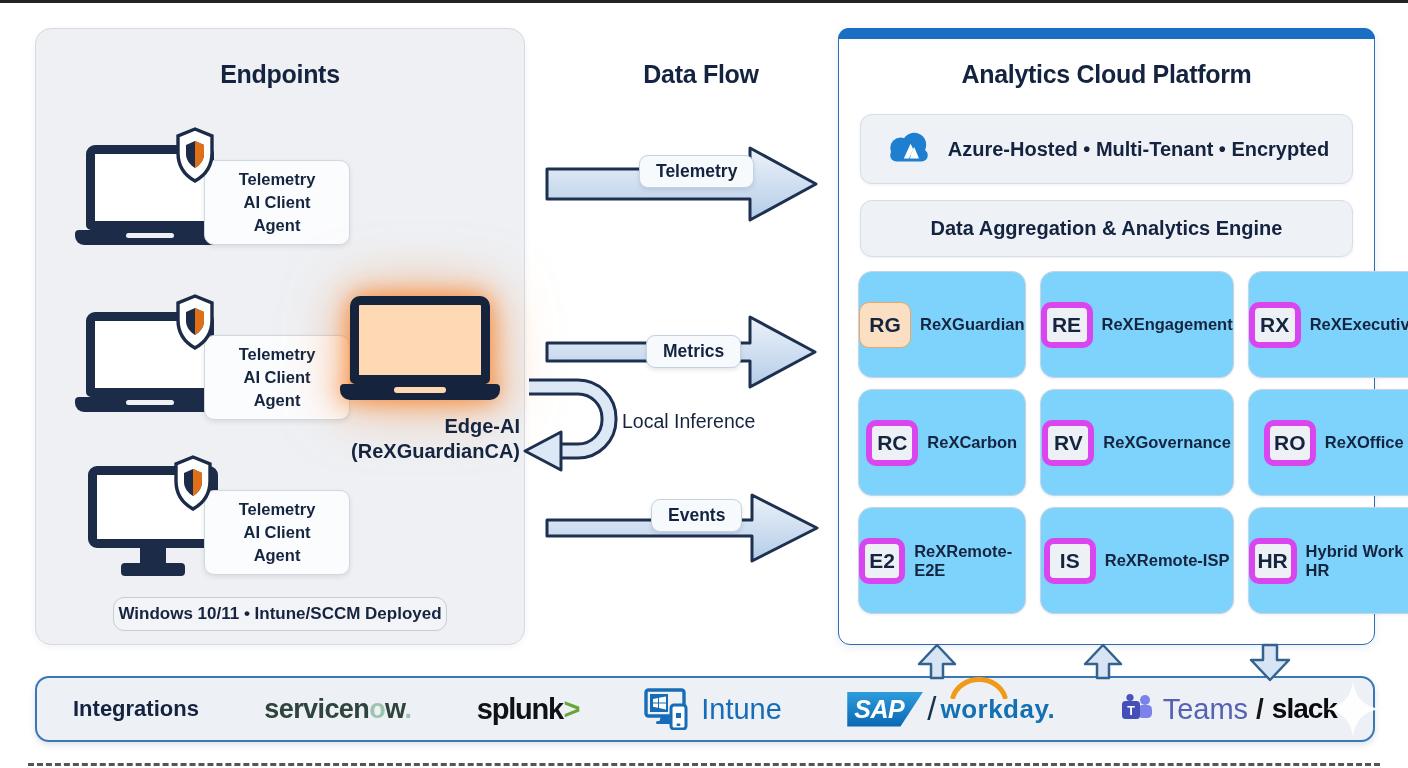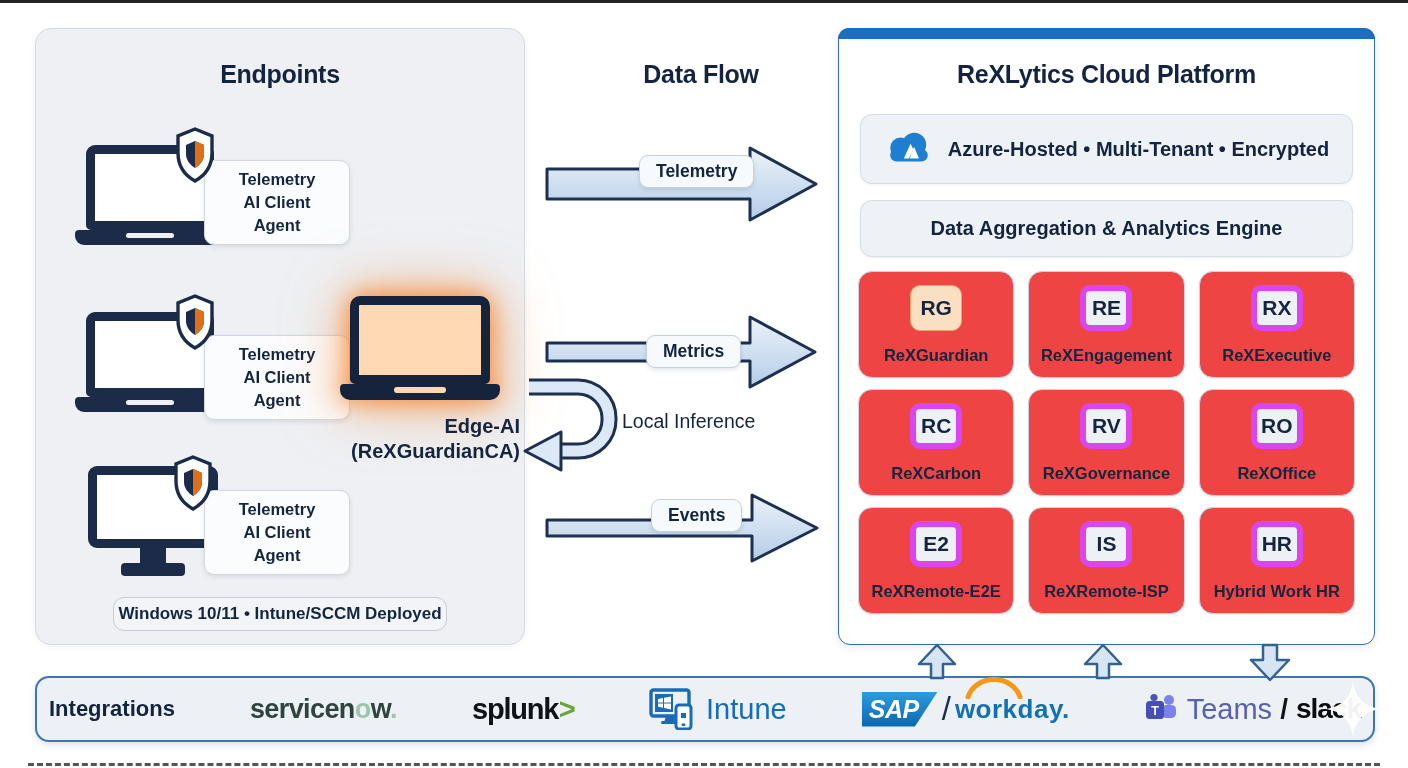--- a/index.html
+++ b/index.html
@@ -121,40 +121,40 @@
   }
   .box-azure { top:114px; height:70px; }
   .box-engine { top:200px; height:57px;justify-content:center; }
 
   .module-grid {
     left:858px; top:271px; width:497px; height:343px; z-index:3;
     display:grid; grid-template-columns:repeat(3,1fr); grid-template-rows:repeat(3,1fr);
     gap:11px 14px;
   }
   .module-card {
-    background:#ef4444; border:1.5px solid #c7d4e3; border-radius:14px;
+    background:#7dd3fc; border:1.5px solid #c7d4e3; border-radius:14px;
     box-shadow:0 1px 3px rgba(20,40,80,.07);
-    display:flex; flex-direction:column; align-items:center; justify-content:center; gap:15px;
+    display:flex; flex-direction:row; align-items:center; justify-content:center; gap:9px;
   }
   .module-badge {
     width:52px; height:46px; border-radius:10px;
     background:#edf1f6; border:6px solid #d946ef;
     display:flex; align-items:center; justify-content:center;
     font-size:21px; font-weight:700; color:#15243f;
   }
   .module-badge.highlight { background:#fbdfc2; border:1.5px solid #eca564; }
   .module-name { font-size:16.5px; font-weight:600; color:#15243f; }
 
   
   .integrations-bar {
     left:35px; top:676px; width:1340px; height:66px; z-index:2;
     background:#edf1f6; border:2px solid #3a77b4; border-radius:14px;
     box-shadow:0 3px 6px rgba(30,60,110,.15);
     display:flex; align-items:center; justify-content:space-between;
-    padding:0 12px;
+    padding:0 36px;
   }
   .integrations-title { font-size:22px; font-weight:700; color:#14233f; }
 
   .logo-servicenow { font-size:27px; font-weight:700; letter-spacing:-.6px; color:#2e443d; }
   .logo-servicenow .ring { color:#9dc4ac; }
   .logo-servicenow .dot { color:#9dc4ac; }
 
   .logo-splunk { font-size:29px; font-weight:800; letter-spacing:-1.2px; color:#0f1217; }
   .logo-splunk .chev { color:#68a637; font-style:italic; }
 
@@ -271,21 +271,21 @@
 </svg>
 
 <div class="abs flow-pill" style="left:639px; top:155px;">Telemetry</div>
 <div class="abs flow-pill" style="left:646px; top:335px;">Metrics</div>
 <div class="abs flow-pill" style="left:651px; top:489px;margin-top:10px;">Events</div>
 <div class="abs local-inference-label">Local Inference</div>
 
 <div class="abs panel-cloud">
   <div class="top-accent"></div>
 </div>
-<div class="abs section-title" style="left:838px; top:60px; width:537px;">ReXLytics Cloud Platform</div>
+<div class="abs section-title" style="left:838px; top:60px; width:537px;">Analytics Cloud Platform</div>
 
 <div class="abs cloud-box box-azure">
   <svg width="50" height="34" viewBox="0 0 48 32">
     <circle cx="16" cy="15" r="10" fill="#1e7fd0"></circle>
     <circle cx="29" cy="12" r="11.5" fill="#1e7fd0"></circle>
     <rect x="6" y="16" width="36" height="12" rx="6" fill="#1e7fd0"></rect>
     <path d="M19,25 L25.5,11 L28,16 L24,25 Z" fill="#ffffff"></path>
     <path d="M26.3,19.5 L29,14 L33.6,25 L24.8,25 Z" fill="#ffffff"></path>
   </svg>
   <span>Azure-Hosted • Multi-Tenant • Encrypted</span>

